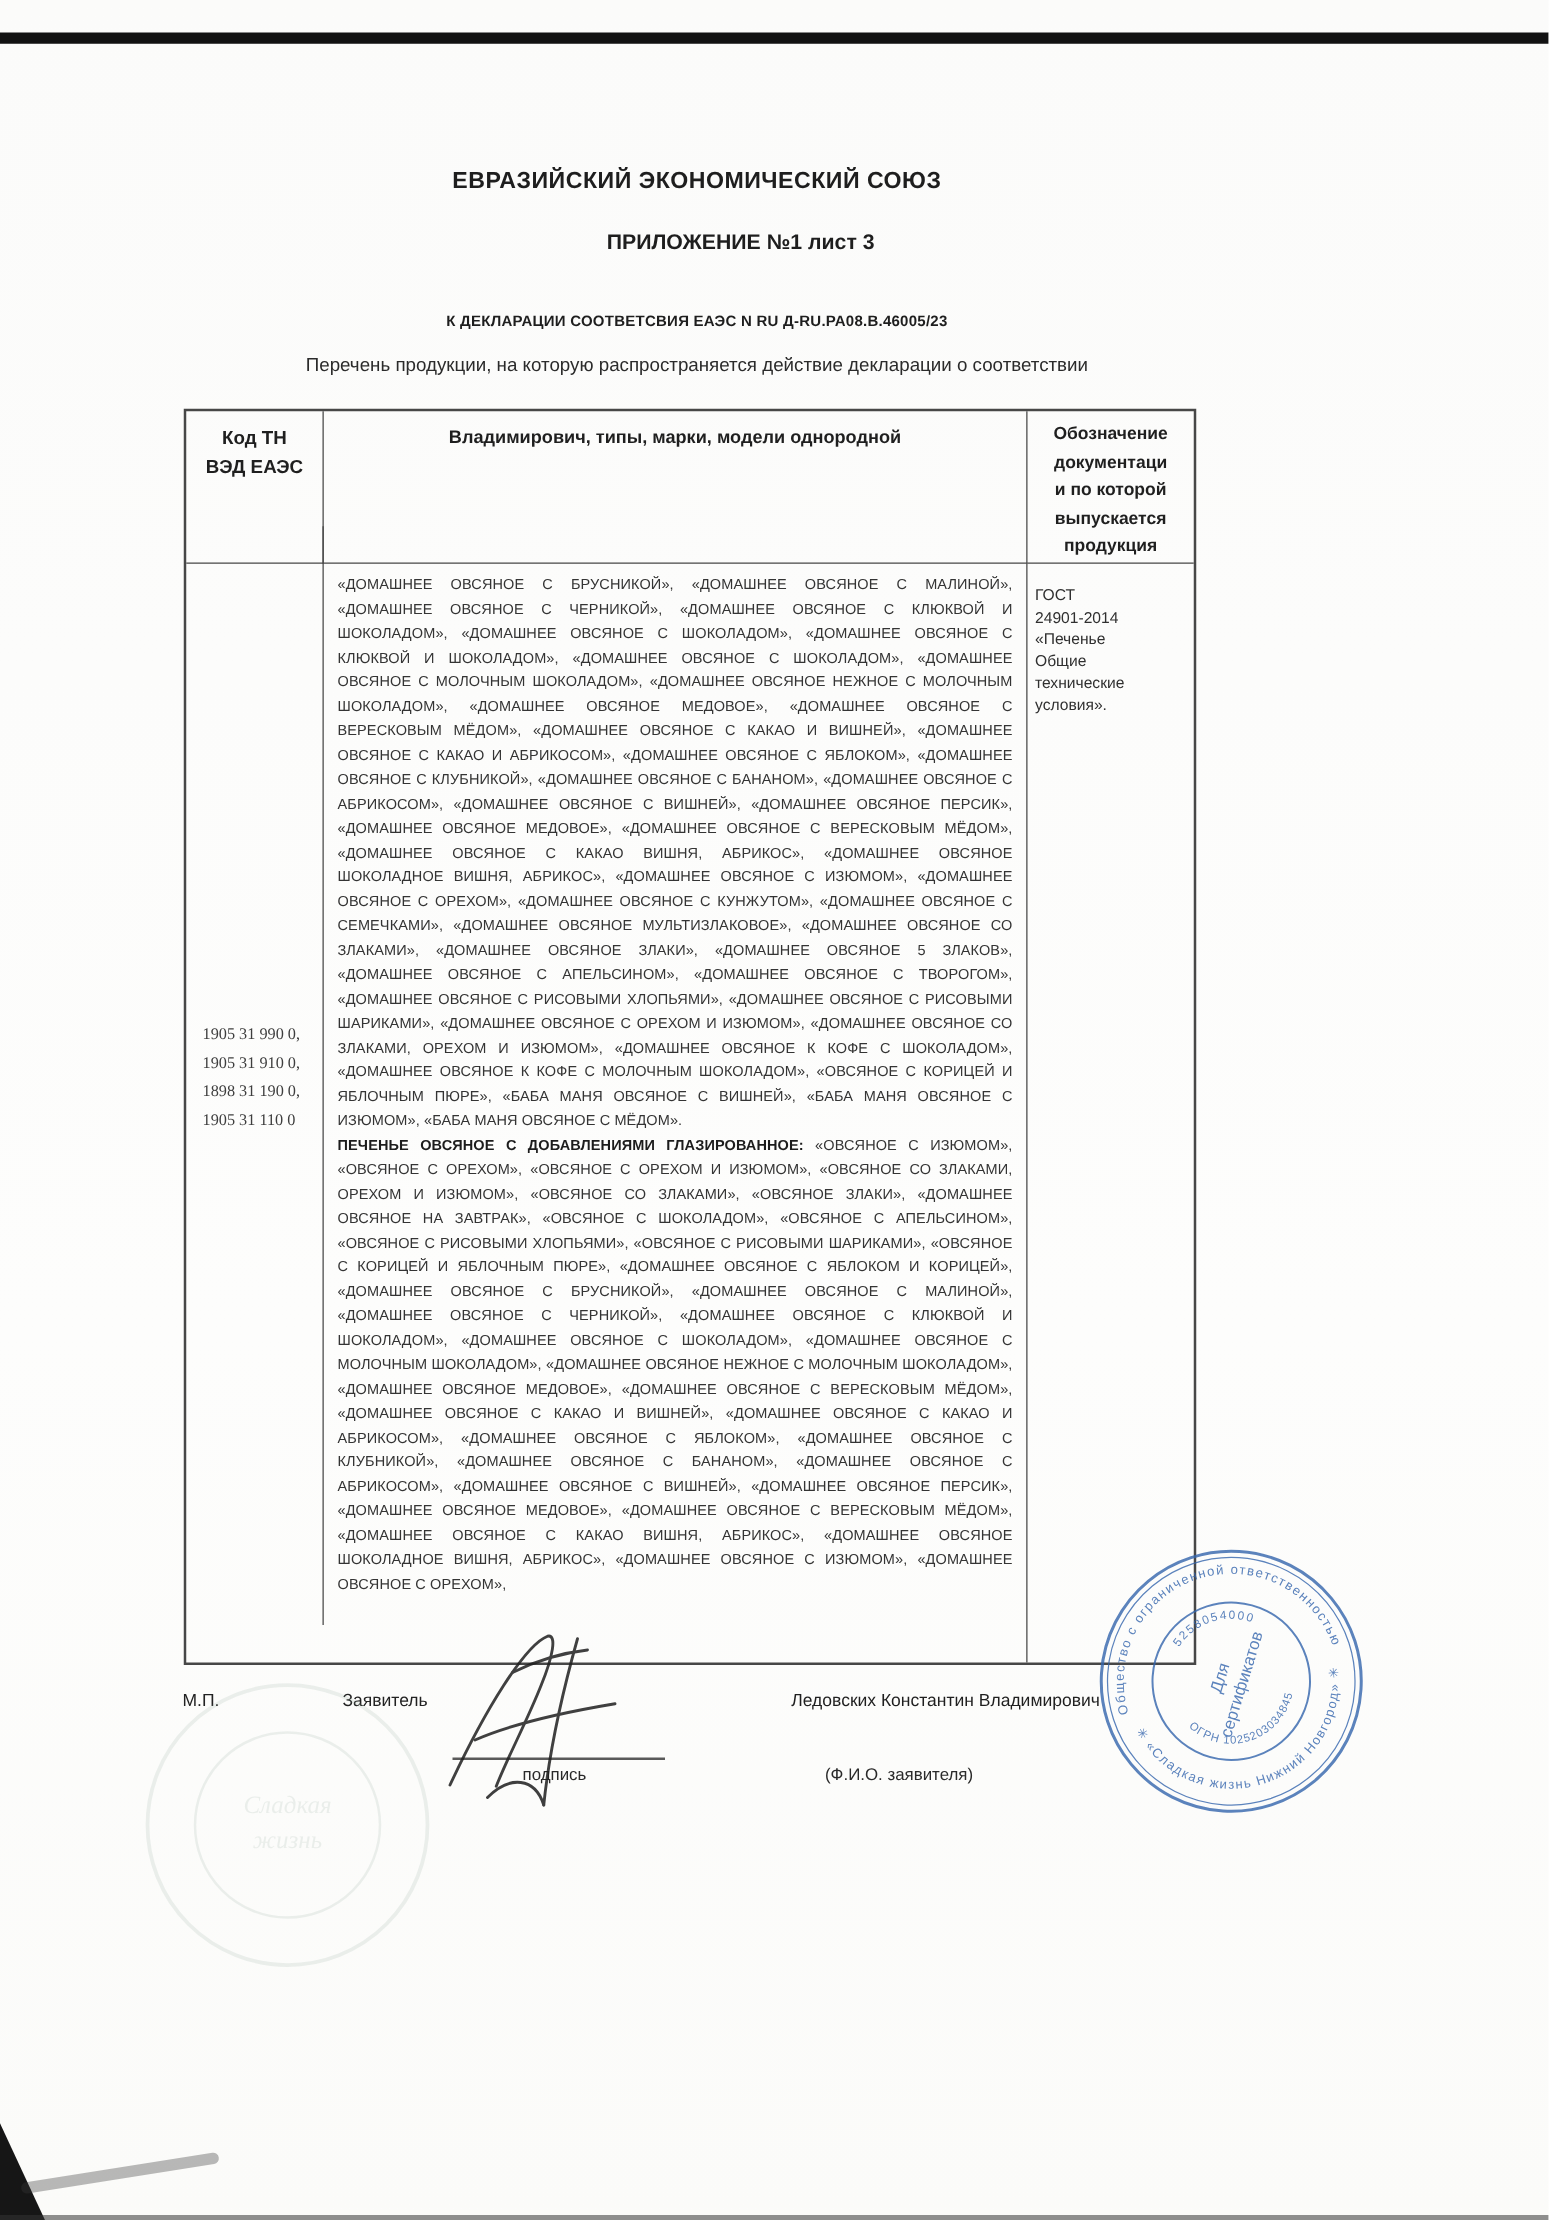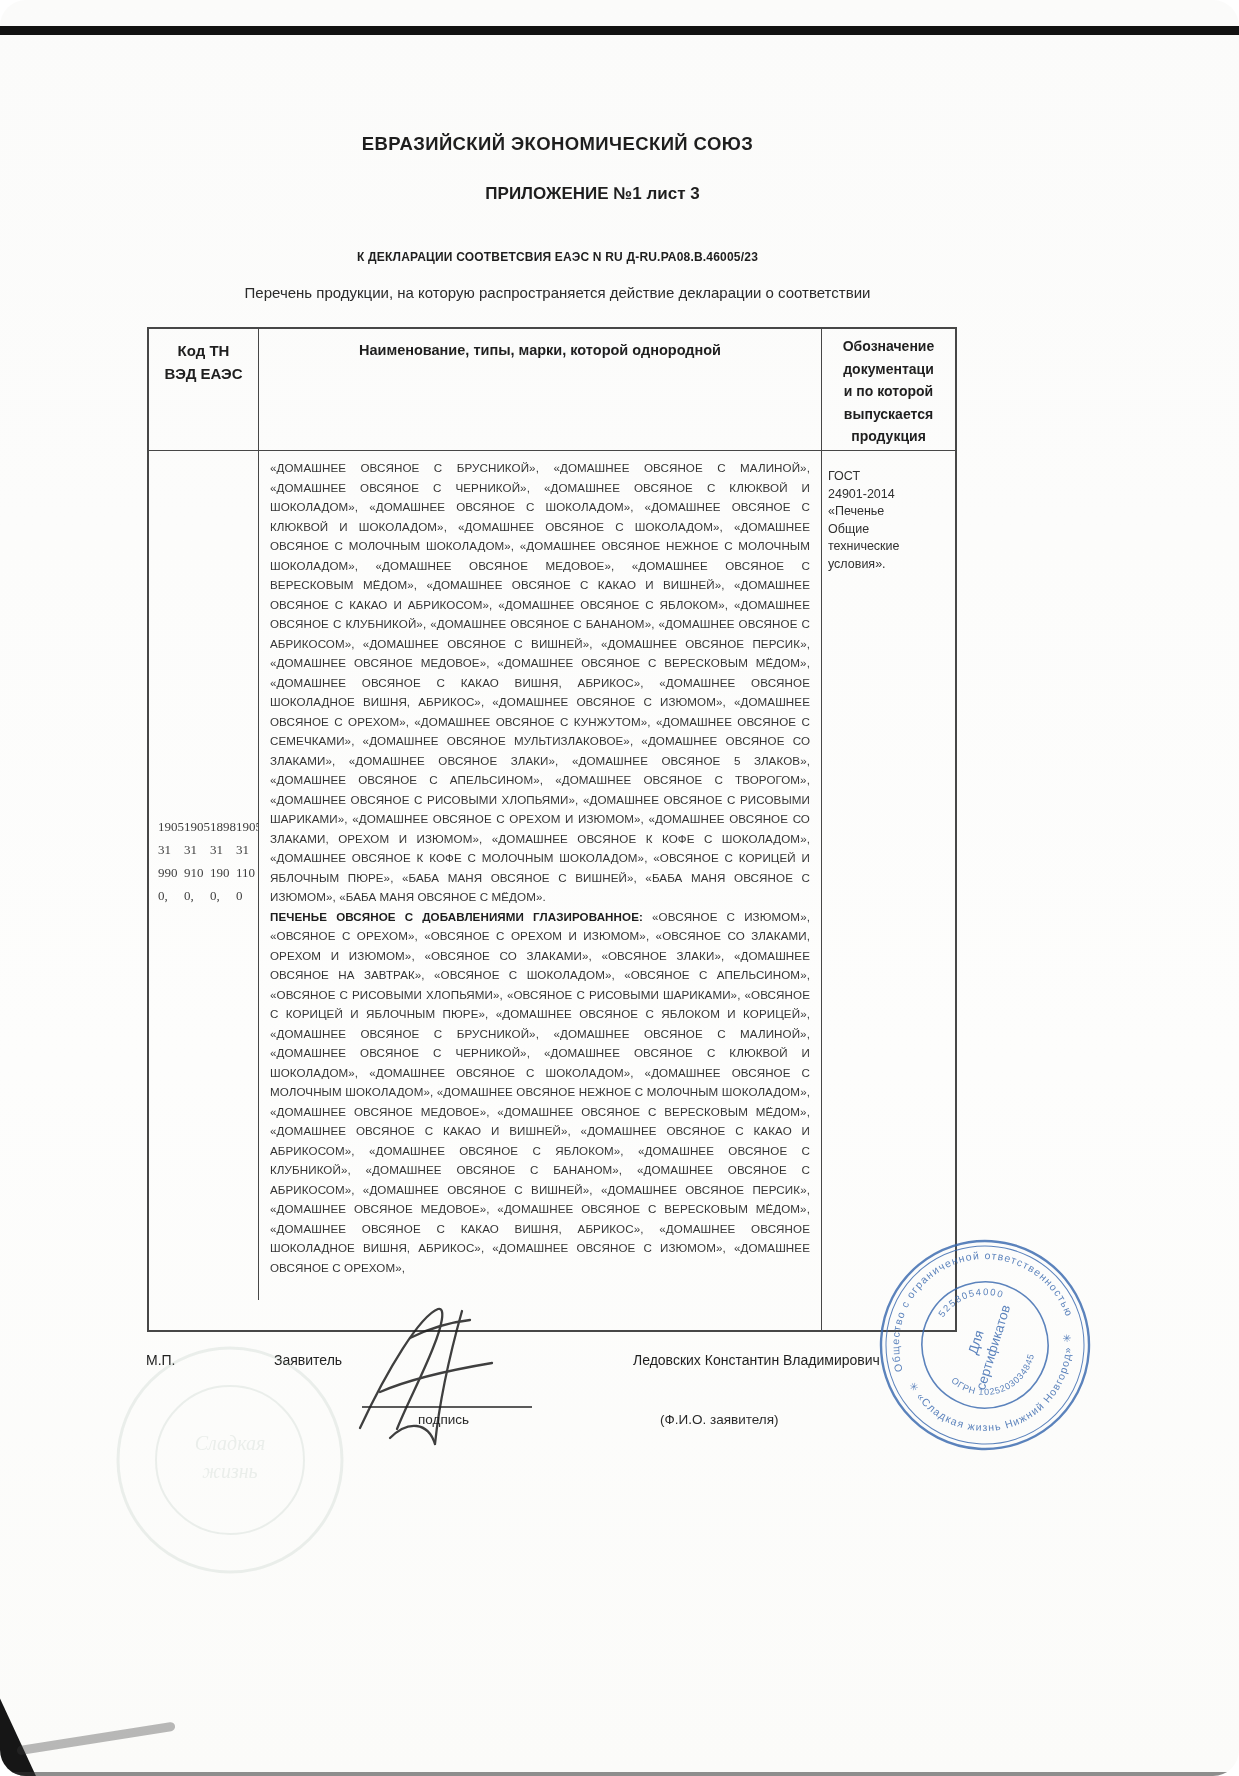--- a/index.html
+++ b/index.html
@@ -4,21 +4,20 @@
 <style>
   html,body{margin:0;padding:0;background:#ffffff;}
   .page{
     position:relative;
     width:1239px;height:1776px;
     margin:0 auto;
     background:linear-gradient(180deg,#fbfbfa 0%,#fdfdfc 60%,#fbfbf9 100%);
     font-family:"Liberation Sans",sans-serif;
     color:#333;
     overflow:hidden;
-    border-radius:26px;
   }
   .abs{position:absolute;}
   
   .scan-top{top:26px;left:0;width:100%;height:9px;background:#121212;}
   .scan-corner{left:0;top:1688px;width:58px;height:88px;background:#161616;
     clip-path:polygon(0 12%,62% 100%,0 100%);}
   .scan-streak{left:16px;top:1734px;width:160px;height:9px;background:#3a3a3a;opacity:.35;
     transform:rotate(-9deg);border-radius:5px;}
   .scan-bottom{left:0;top:1772px;width:100%;height:4px;background:#343434;opacity:.55;}
   
@@ -31,21 +30,21 @@
   .tbl{left:147px;top:327px;width:810px;height:1005px;box-sizing:border-box;
     border:2px solid #474747;display:grid;
     grid-template-columns:110px 563px 1fr;
     grid-template-rows:122px 1fr;}
   .cell{box-sizing:border-box;overflow:hidden;}
   .br{border-right:1.6px solid #474747;}
   .bb{border-bottom:1.6px solid #474747;}
   .h1{padding-top:10px;text-align:center;font-weight:bold;font-size:15px;line-height:23px;color:#1f1f1f;}
   .h2{padding:8px 20px 0;text-align:center;font-weight:bold;font-size:14.5px;line-height:26px;color:#1f1f1f;}
   .h3{padding:6px 4px 0;text-align:center;font-weight:bold;font-size:14px;line-height:22.5px;color:#1f1f1f;}
-  .codes{display:flex;flex-direction:row;justify-content:center;align-items:center;
+  .codes{display:flex;flex-direction:column;justify-content:center;align-items:flex-start;
     padding-left:13px;font-family:"Liberation Serif",serif;font-size:13px;line-height:23px;
     color:#3e3e3e;transform:translateY(-30px);}
   .products{padding:7px 11px 0;font-size:11.6px;line-height:19.5px;letter-spacing:.1px;
     text-align:justify;color:#343434;}
   .products b{color:#1c1c1c;}
   .docref{padding:17px 6px 0;text-align:left;font-size:12.5px;line-height:17.5px;color:#303030;}
   
   .f-mp{left:146px;top:1352px;font-size:14px;color:#222;}
   .f-applicant{left:252px;top:1352px;font-size:14px;color:#222;margin-left:22px;}
   .f-name{left:633px;top:1352px;font-size:14px;color:#1f1f1f;}
@@ -72,21 +71,21 @@
     <div class="t-decl">К ДЕКЛАРАЦИИ СООТВЕТСВИЯ ЕАЭС N RU Д-RU.РА08.В.46005/23</div>
     <div class="t-intro">Перечень продукции, на которую распространяется действие декларации о соответствии</div>
   </div>
 
   <div class="abs tbl">
     <div class="cell br bb h1">
       <div>Код ТН</div>
       <div>ВЭД ЕАЭС</div>
     </div>
     <div class="cell br bb h2">
-      <div>Наименование, типы, марки, которой однородной</div>
+      <div>Владимирович, типы, марки, модели однородной</div>
     </div>
     <div class="cell bb h3">
       <div>Обозначение</div>
       <div>документаци</div>
       <div>и по которой</div>
       <div>выпускается</div>
       <div>продукция</div>
     </div>
 
     <div class="cell br codes">

